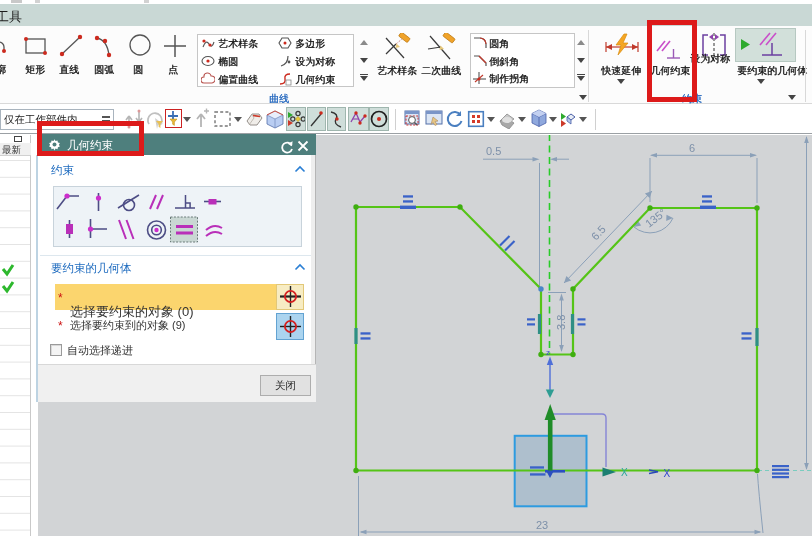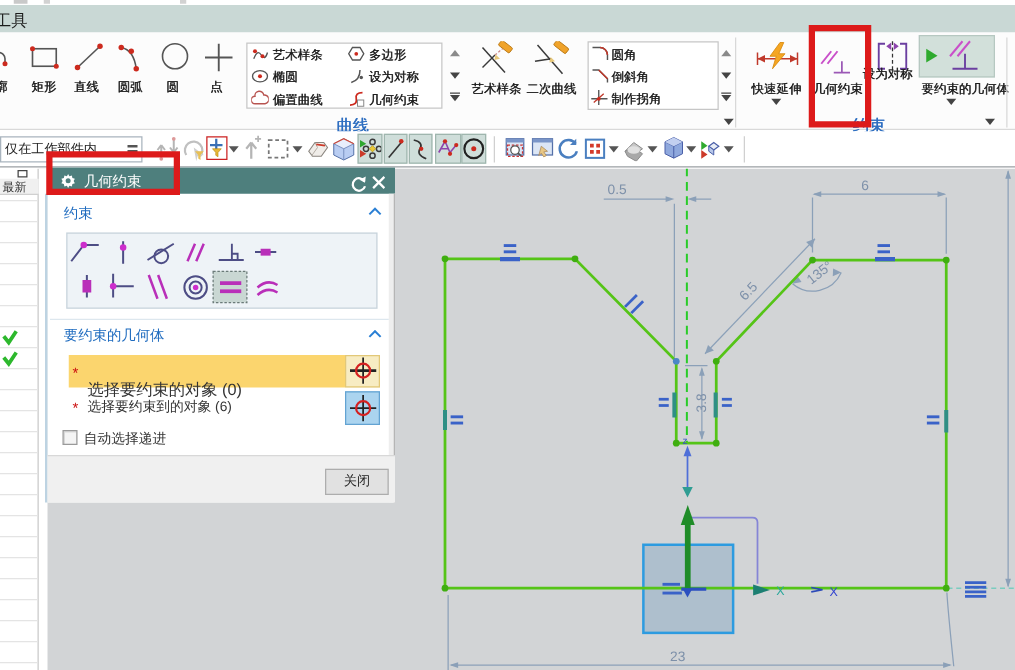--- a/index.html
+++ b/index.html
@@ -1,18 +1,18 @@
 <!DOCTYPE html>
 <html><head><meta charset="utf-8"><style>
 html,body{margin:0;padding:0;width:812px;height:536px;overflow:hidden;
 font-family:"Liberation Sans",sans-serif;background:#fff}
 *{box-sizing:border-box}
 .ab{position:absolute}
 .lbl{position:absolute;font-size:10px;color:#1f1f1f;white-space:nowrap;text-shadow:0.4px 0 0 #1f1f1f}
-.glbl{position:absolute;font-size:13px;color:#2f6fc1;white-space:nowrap;text-shadow:0.3px 0 0 #2f6fc1}
+.glbl{position:absolute;font-size:10px;color:#2f6fc1;white-space:nowrap;text-shadow:0.3px 0 0 #2f6fc1}
 .tri-d{width:0;height:0;border-left:4px solid transparent;border-right:4px solid transparent;border-top:5px solid #444}
 .tri-u{width:0;height:0;border-left:4px solid transparent;border-right:4px solid transparent;border-bottom:5px solid #8a8a8a}
 </style></head>
 <body>
 
 <div class="ab" style="left:0;top:0;width:812px;height:4px;background:#fff"></div>
 <div class="ab" style="left:11px;top:0;width:11px;height:3px;background:#c9c9c9"></div>
 <div class="ab" style="left:35px;top:0;width:5px;height:3px;background:#d2d2d2"></div>
 <div class="ab" style="left:144px;top:0;width:5px;height:3px;background:#d2d2d2"></div>
 
@@ -502,21 +502,21 @@
 <div class="ab" style="left:55px;top:283.5px;width:221px;height:26.5px;background:#fbd56e"></div>
 <div class="ab" style="left:58px;top:291px;font-size:12px;color:#cc1111">*</div>
 <div class="ab" style="left:70px;top:303px;font-size:13px;color:#333">选择要约束的对象 (0)</div>
 <div class="ab" style="left:276px;top:283.5px;width:28px;height:26.5px;background:#f7ecc3;border:1px solid #e2c878"></div>
 <svg class="ab" style="left:279px;top:285px" width="23" height="23" viewBox="0 0 23 23" fill="none">
  <line x1="11.5" y1="1" x2="11.5" y2="22" stroke="#222" stroke-width="1.4"></line>
  <line x1="1" y1="11.5" x2="22" y2="11.5" stroke="#222" stroke-width="2.2"></line>
  <circle cx="11.5" cy="11.5" r="5.6" stroke="#d42020" stroke-width="1.8" fill="none"></circle>
 </svg>
 <div class="ab" style="left:58px;top:319px;font-size:12px;color:#cc1111">*</div>
-<div class="ab" style="left:70px;top:318px;font-size:11px;color:#333">选择要约束到的对象 (6)</div>
+<div class="ab" style="left:70px;top:318px;font-size:11px;color:#333">选择要约束到的对象 (9)</div>
 <div class="ab" style="left:276px;top:313px;width:28px;height:26.5px;background:#abd4ef;border:1px solid #63a3d2"></div>
 <svg class="ab" style="left:279px;top:314.5px" width="23" height="23" viewBox="0 0 23 23" fill="none">
  <line x1="11.5" y1="1" x2="11.5" y2="22" stroke="#222" stroke-width="1.4"></line>
  <line x1="1" y1="11.5" x2="22" y2="11.5" stroke="#222" stroke-width="1.4"></line>
  <circle cx="11.5" cy="11.5" r="5.6" stroke="#d42020" stroke-width="1.8" fill="none"></circle>
 </svg>
 <div class="ab" style="left:50px;top:344px;width:12px;height:12px;background:#f4f4f4;border:1px solid #9a9a9a;box-shadow:inset 1px 1px 0 #d8d8d8"></div>
 <div class="ab" style="left:67px;top:343px;font-size:11px;color:#333">自动选择递进</div>
 <div class="ab" style="left:38px;top:364px;width:278px;height:38px;background:#f0f0f0;border-top:1px solid #d8d8d8"></div>
 <div class="ab" style="left:260px;top:374.5px;width:51px;height:21.5px;background:#e1e1e1;border:1px solid #adadad;font-size:10.5px;color:#222;text-align:center;line-height:19px">关闭</div>

